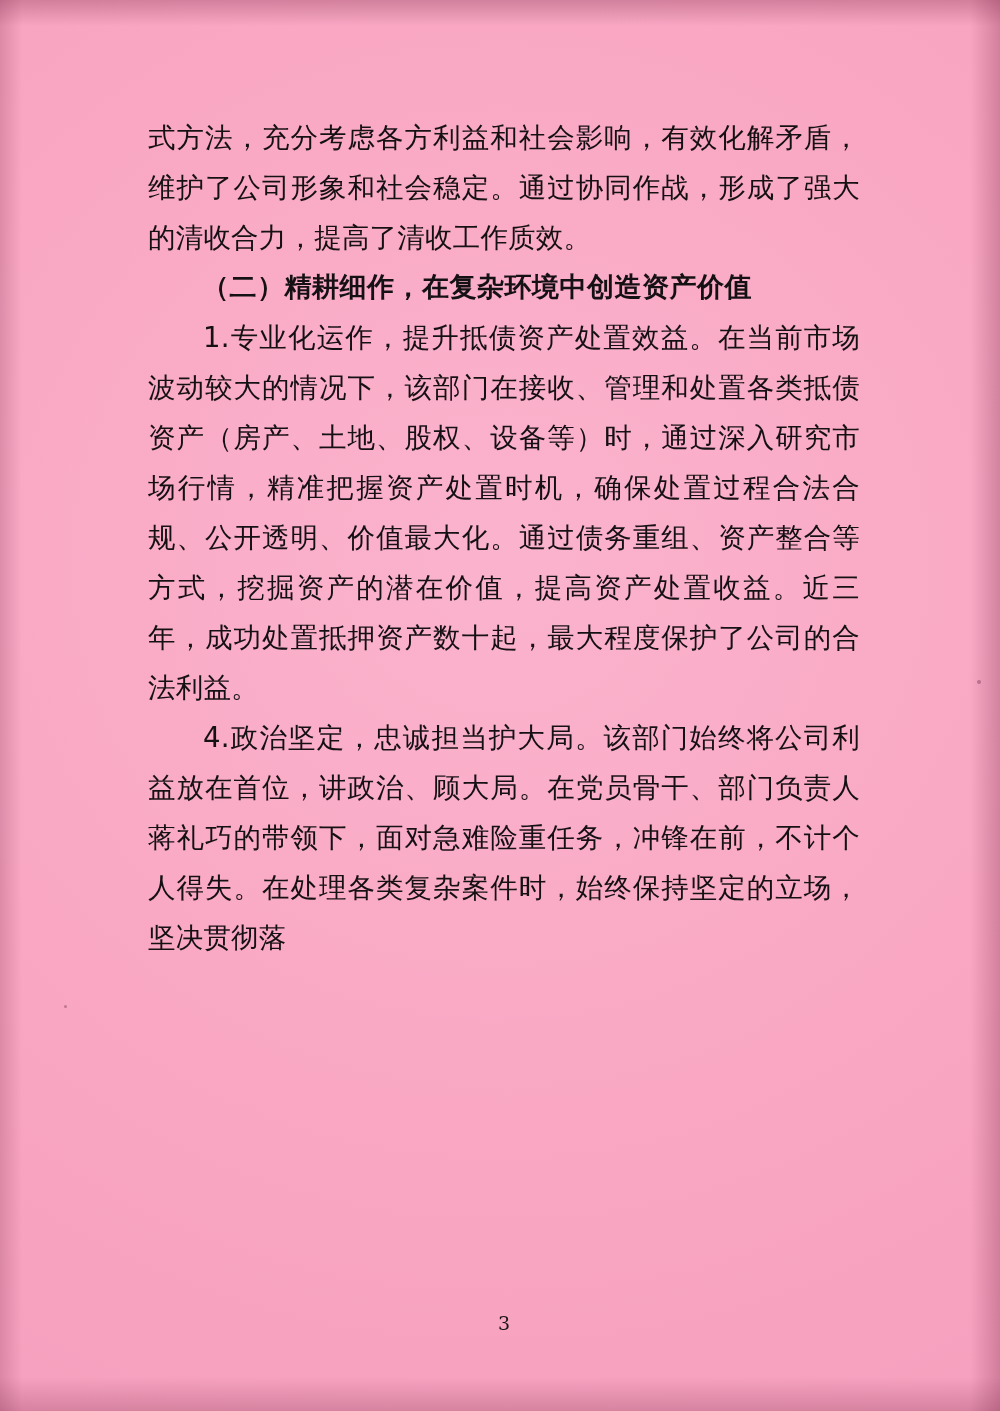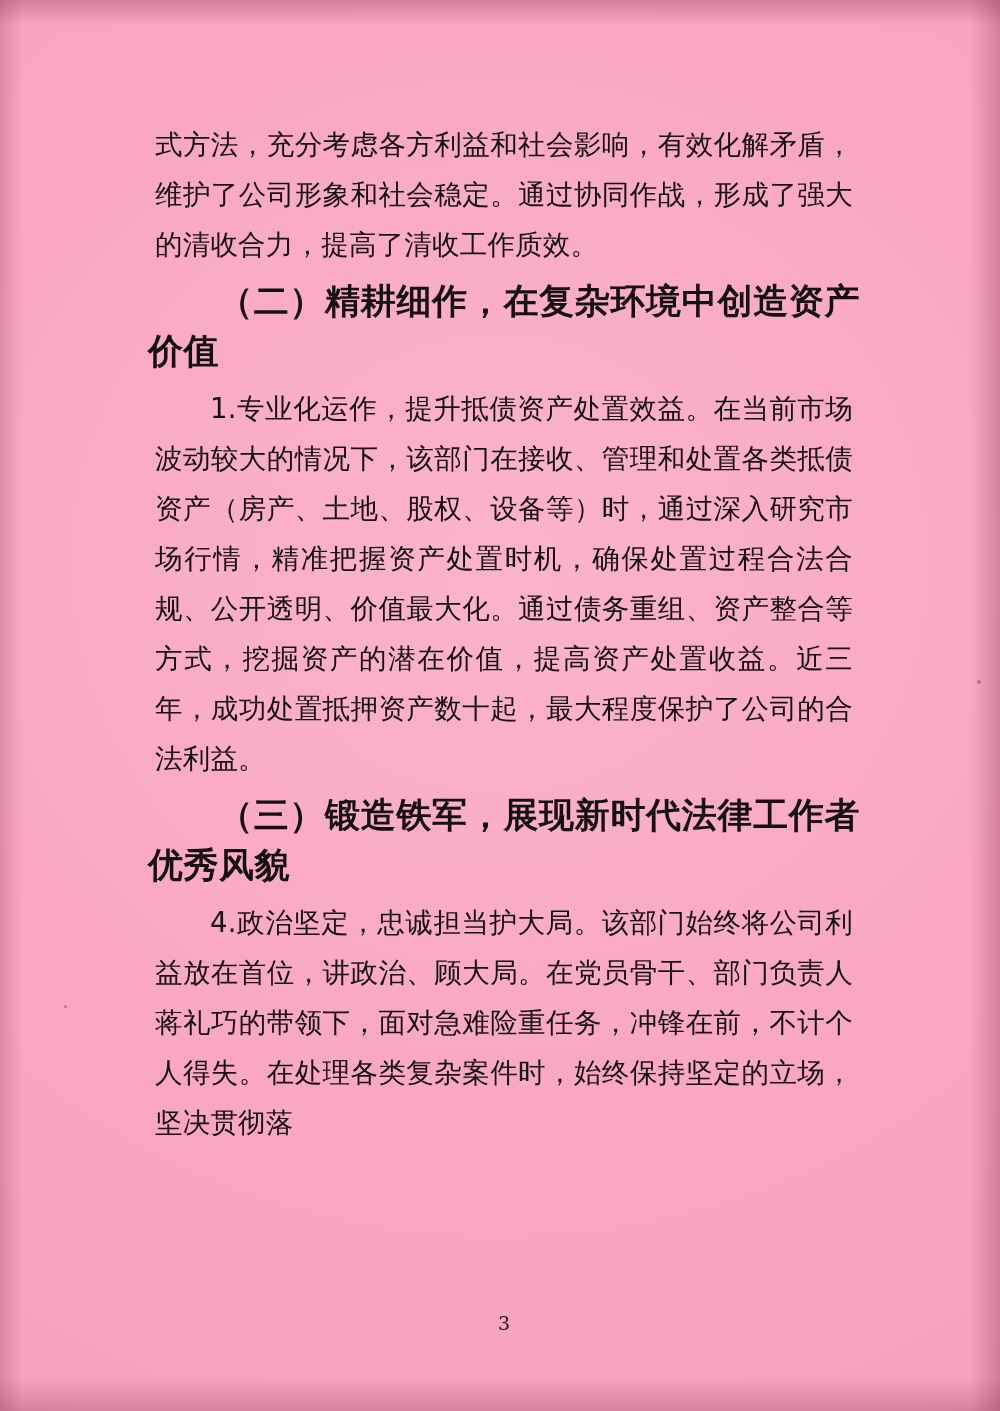--- a/index.html
+++ b/index.html
@@ -63,29 +63,29 @@
     margin: 0;
   }
   .indent2 {
     text-indent: 2em;
   }
   .heading {
     font-weight: bold;
     font-family: "DejaVu Sans", "Liberation Sans", sans-serif;
     text-indent: 2em;
     letter-spacing: 0.5px;
-    font-size: 35px;
+    font-size: 27px;
   }
   .lead {
     font-weight: normal;
     font-family: "DejaVu Sans", "Liberation Sans", sans-serif;
     letter-spacing: 0.3px;
   }
   .para {
-    margin: 7px;
+    margin: 0;
   }
   .page-number {
     position: absolute;
     left: 0;
     top: 1200px;
     width: 712px;
     text-align: center;
     font-size: 19px;
     color: #1a1216;
     font-family: "DejaVu Serif", "Liberation Serif", serif;
@@ -112,20 +112,19 @@
 <div class="page">
   <div class="doc-body">
 
     <p class="para">式方法，充分考虑各方利益和社会影响，有效化解矛盾，维护了公司形象和社会稳定。通过协同作战，形成了强大的清收合力，提高了清收工作质效。</p>
 
     <p class="heading">（二）精耕细作，在复杂环境中创造资产价值</p>
 
     <p class="para indent2"><span class="lead">1.专业化运作，提升抵债资产处置效益。</span><span>在当前市场波动较大的情况下，该部门在接收、管理和处置各类抵债资产（房产、土地、股权、设备等）时，通过深入研究市场行情，精准把握资产处置时机，确保处置过程合法合规、公开透明、价值最大化。通过债务重组、资产整合等方式，挖掘资产的潜在价值，提高资产处置收益。近三年，成功处置抵押资产数十起，最大程度保护了公司的合法利益。</span></p>
 
 
-    <p class="heading">（三）锻造铁军，展现新时代法律工作者优秀风貌</p>
 
     <p class="para indent2"><span class="lead">4.政治坚定，忠诚担当护大局。</span><span>该部门始终将公司利益放在首位，讲政治、顾大局。在党员骨干、部门负责人蒋礼巧的带领下，面对急难险重任务，冲锋在前，不计个人得失。在处理各类复杂案件时，始终保持坚定的立场，坚决贯彻落</span></p>
 
   </div>
 
   <div class="page-number">3</div>
 </div>
 
 </body></html>

